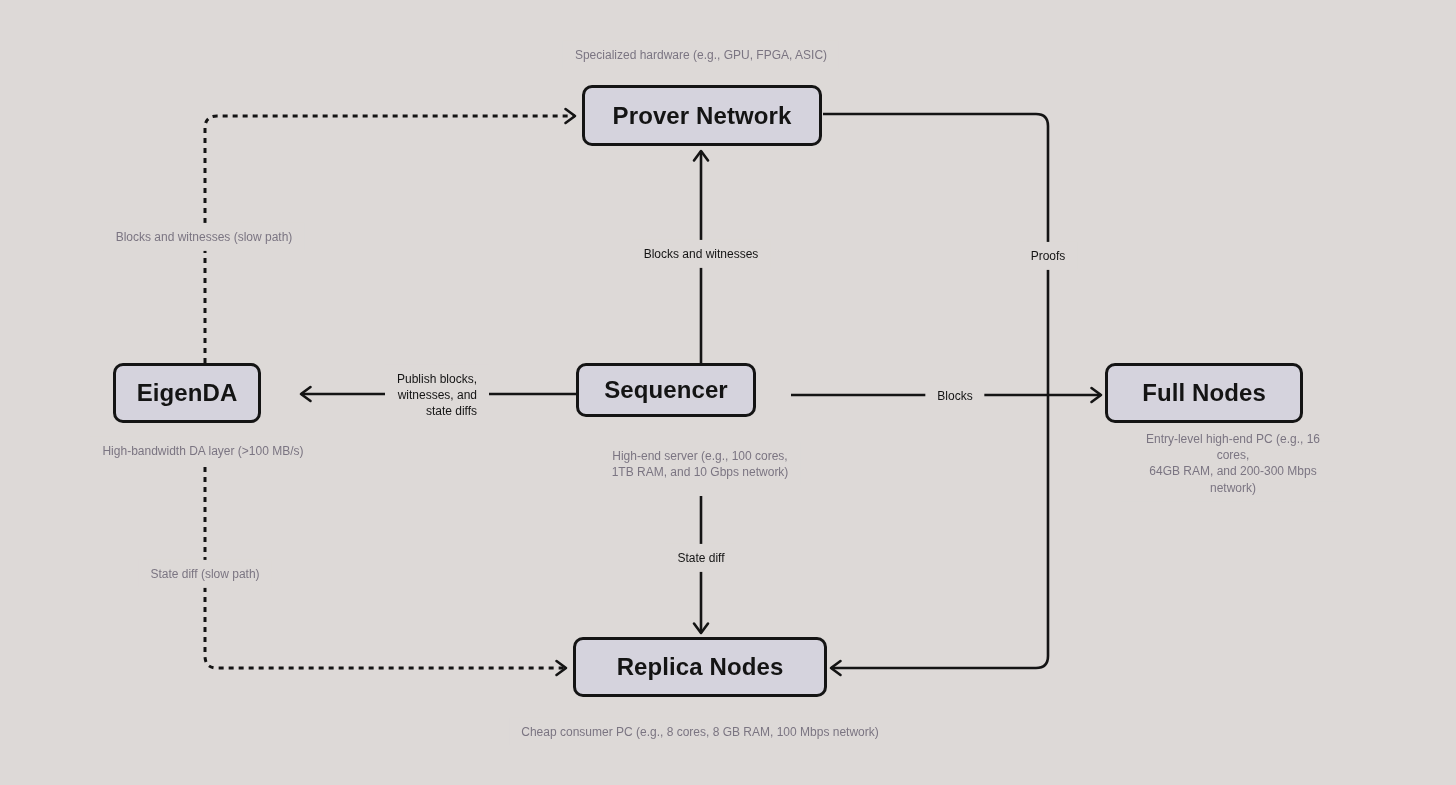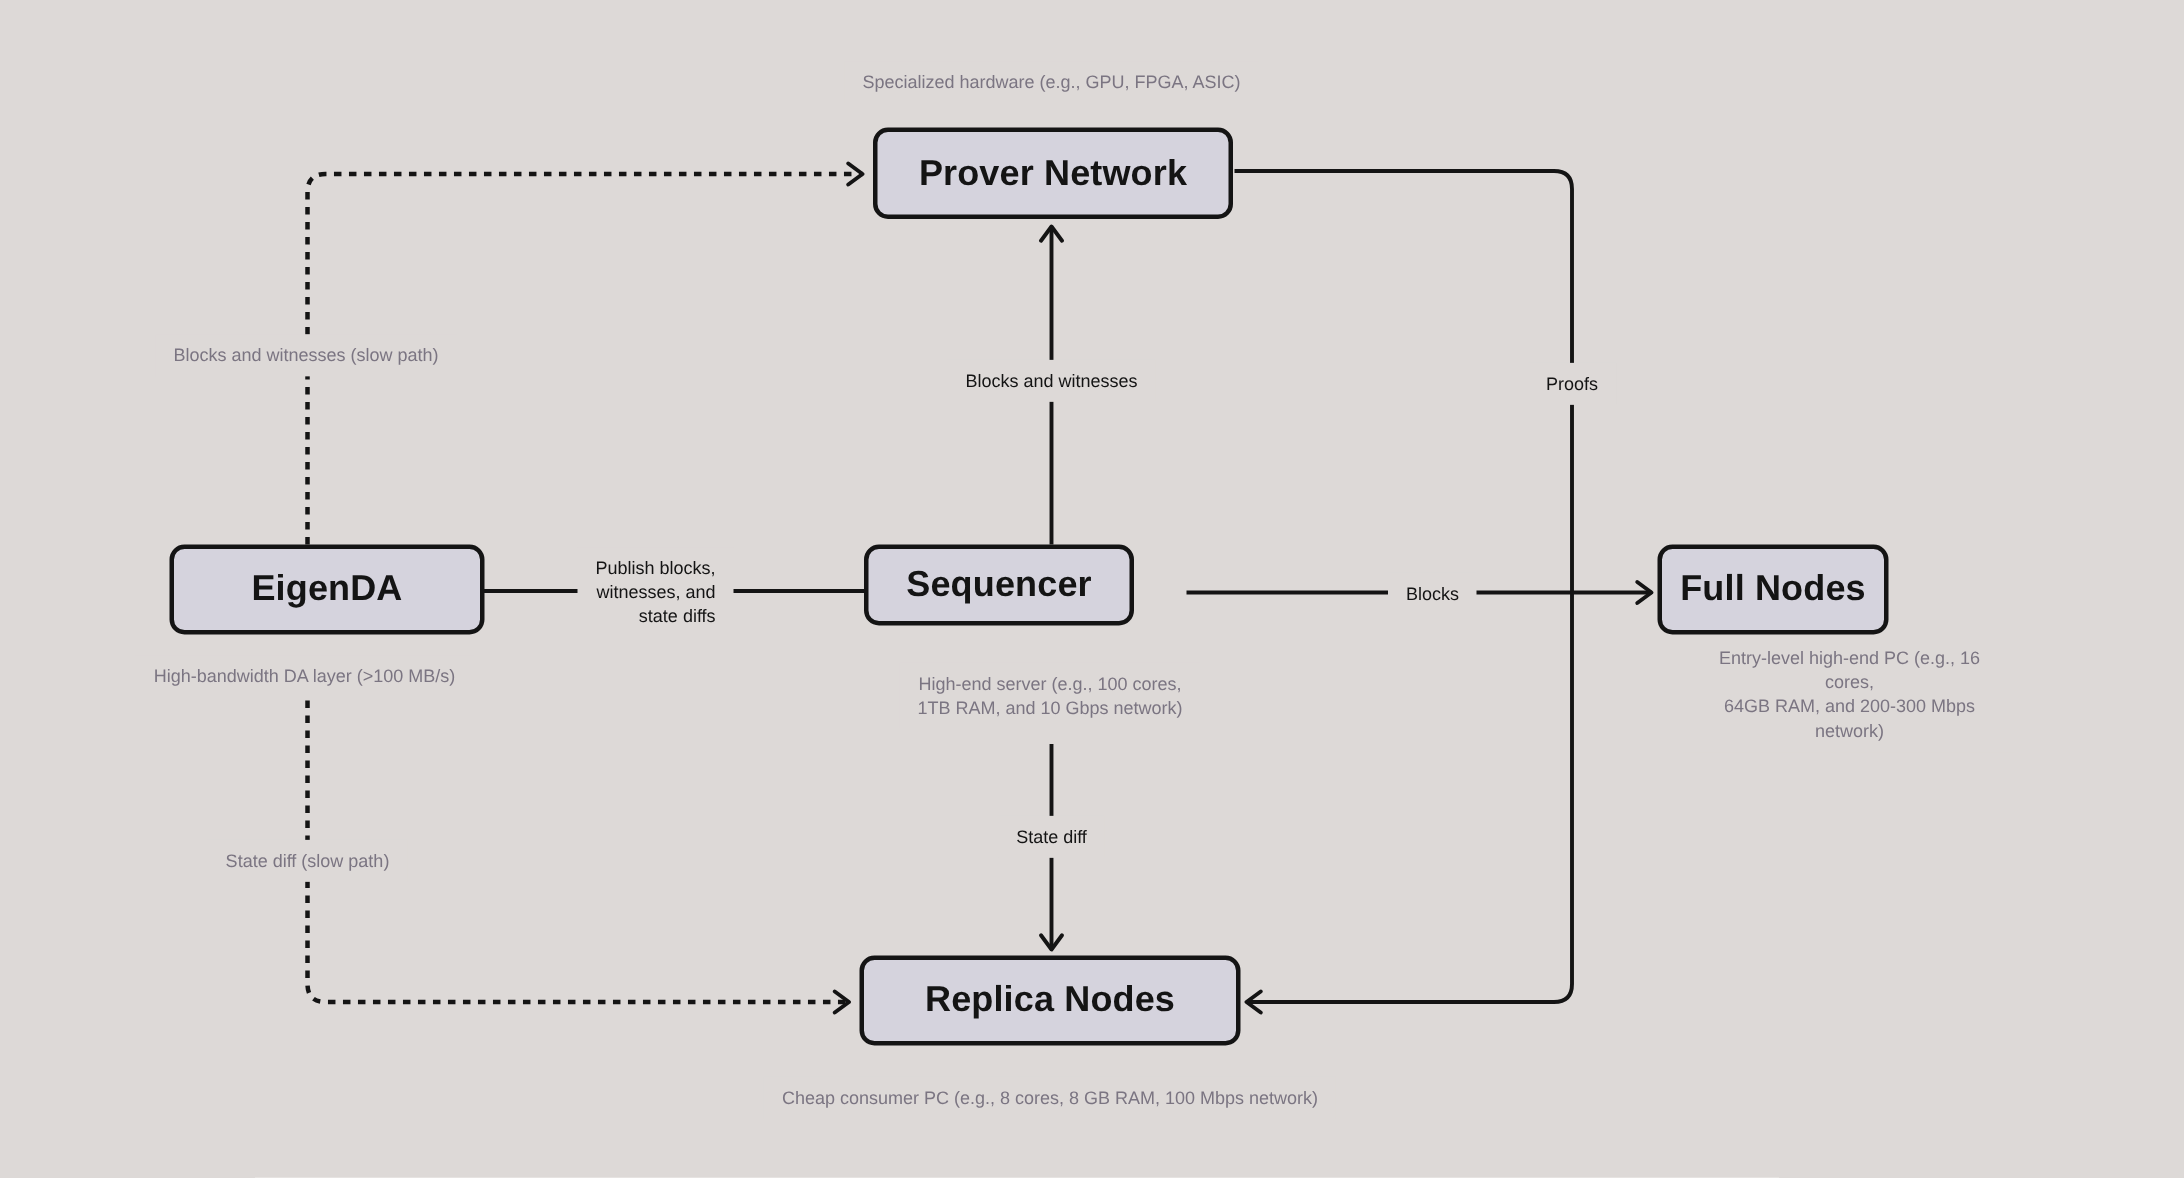--- a/index.html
+++ b/index.html
@@ -27,23 +27,23 @@
     font-size:12px;line-height:1.35;
     color:#141414;
     white-space:pre-line;
     text-align:center;
     padding:6px 12px;
   }
   .lbl.center{transform:translate(-50%,-50%);}
   .lbl.vcenter{transform:translateY(-50%);text-align:right;}
   .caption{color:#7b7582;}
   .node-prover   {left:582px;top:85px;width:240px;height:61px;}
-  .node-eigenda  {left:113px;top:363px;width:210px;height:60px;}
+  .node-eigenda  {left:113px;top:363px;width:148px;height:60px;}
   .node-sequencer{left:576px;top:363px;width:180px;height:54px;}
-  .node-fullnodes{left:1105px;top:363px;width:154px;height:60px;}
+  .node-fullnodes{left:1105px;top:363px;width:198px;height:60px;}
   .node-replica  {left:573px;top:637px;width:254px;height:60px;}
 </style>
 </head>
 <body>
 
 <div class="stage">
 
   <svg class="edges" width="1456" height="785" viewBox="0 0 1456 785">
     <defs>
       <marker id="arrow" viewBox="-12 -9 14 18" refX="0" refY="0" markerWidth="14" markerHeight="18" orient="auto" markerUnits="userSpaceOnUse">

